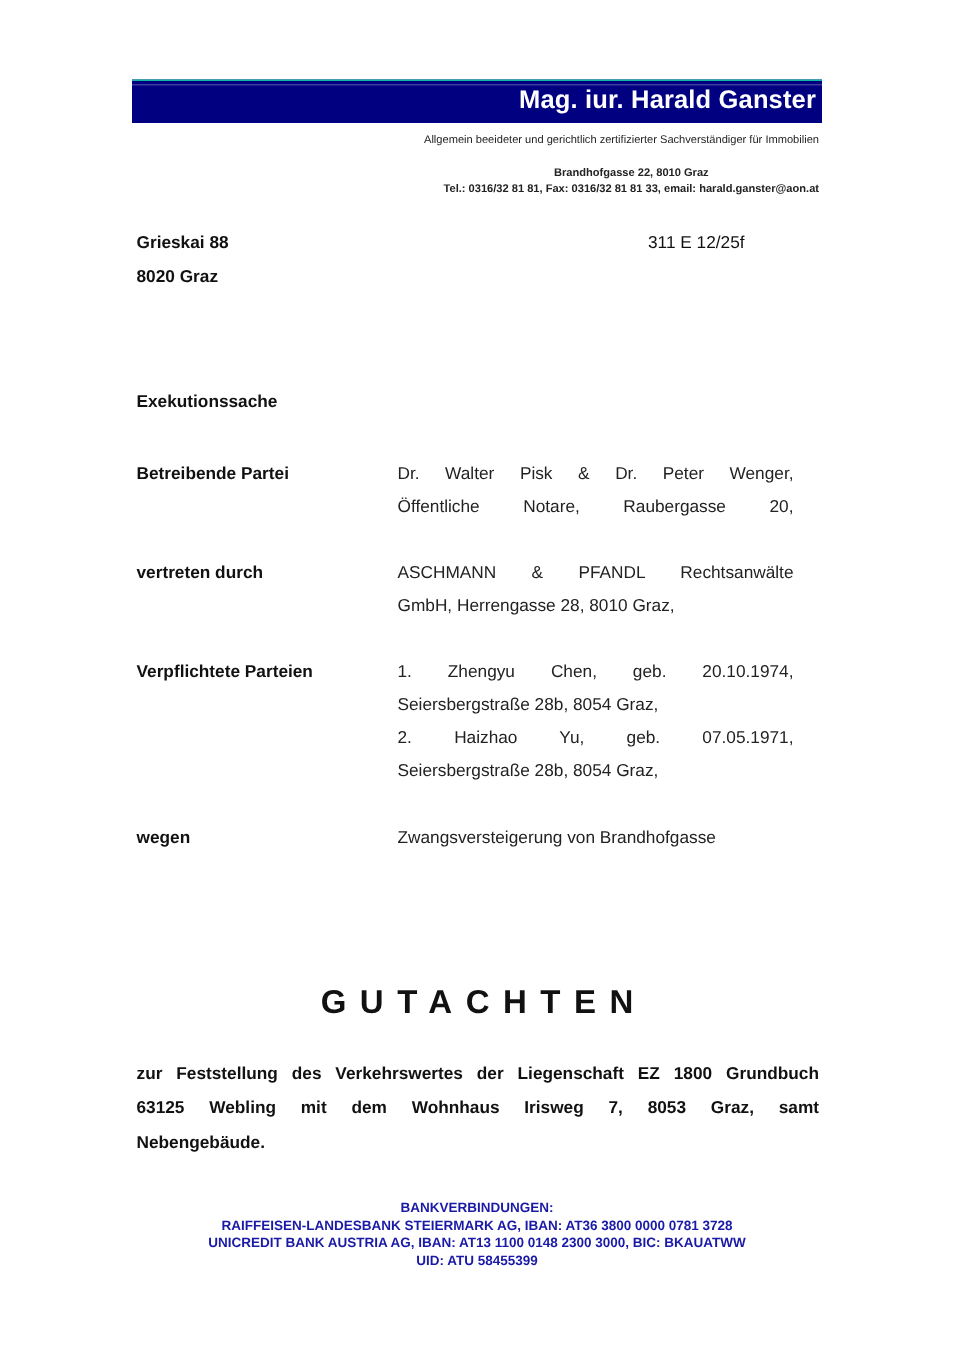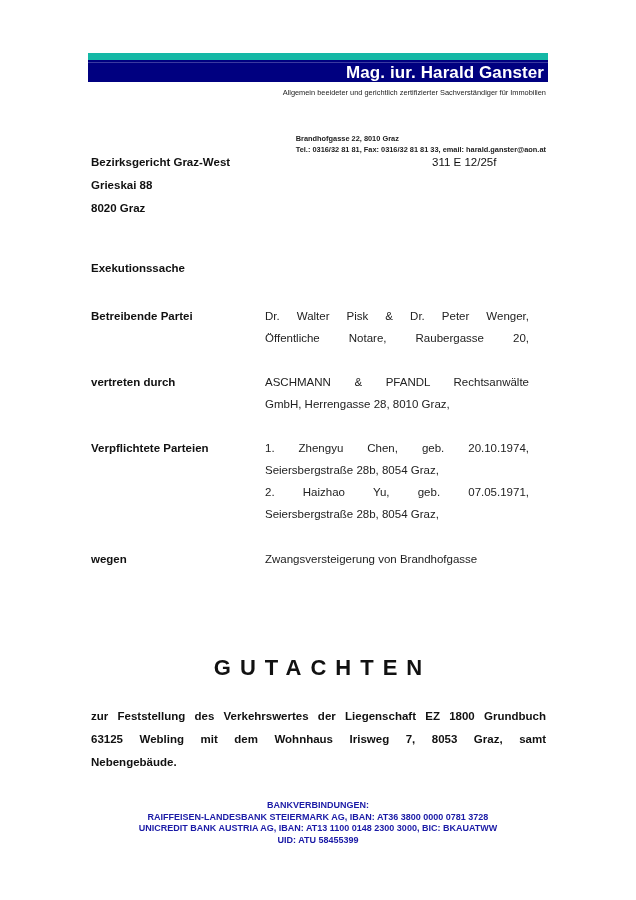--- a/index.html
+++ b/index.html
@@ -15,21 +15,21 @@
       font-family: "Liberation Sans", sans-serif;
       color: #111111;
     }
     .banner {
       position: absolute;
       left: 88px;
       top: 53px;
       width: 460px;
       height: 29px;
       background: #000080;
-      border-top: 7px solid #14b8a6;
+      border-top: 1px solid #14b8a6;
       box-sizing: border-box;
     }
     .banner::before {
       content: "";
       position: absolute;
       left: 0; right: 0; top: 2px;
       height: 1px;
       background: #3a3aa0;
     }
     .banner-title {
@@ -48,27 +48,26 @@
       top: 88px;
       font-size: 7.4px;
       color: #222;
       white-space: nowrap;
       margin-left: 11px;
     }
     .contact {
       position: absolute;
       right: 90px;
       top: 109px;
-      text-align: left;
+      text-align: center;
       font-size: 7.4px;
       font-weight: bold;
       line-height: 11px;
       color: #222;
       white-space: nowrap;
-      margin-top: 24px;
     }
     .court {
       position: absolute;
       left: 91px;
       top: 151px;
       font-size: 11.5px;
       font-weight: bold;
       line-height: 23px;
     }
     .case-number {
@@ -164,21 +163,20 @@
 </div>
 
 <div class="subtitle">Allgemein beeideter und gerichtlich zertifizierter Sachverständiger für Immobilien</div>
 
 <div class="contact">
   <div>Brandhofgasse 22, 8010 Graz</div>
   <div>Tel.: 0316/32 81 81, Fax: 0316/32 81 81 33, email: harald.ganster@aon.at</div>
 </div>
 
 <div class="court">
-  <div>Bezirksgericht Graz-West</div>
   <div>Grieskai 88</div>
   <div>8020 Graz</div>
 </div>
 
 <div class="case-number">311 E 12/25f</div>
 
 <div class="section-heading">Exekutionssache</div>
 
 <div class="row" style="top:305px;">
   <div class="label">Betreibende Partei</div>

